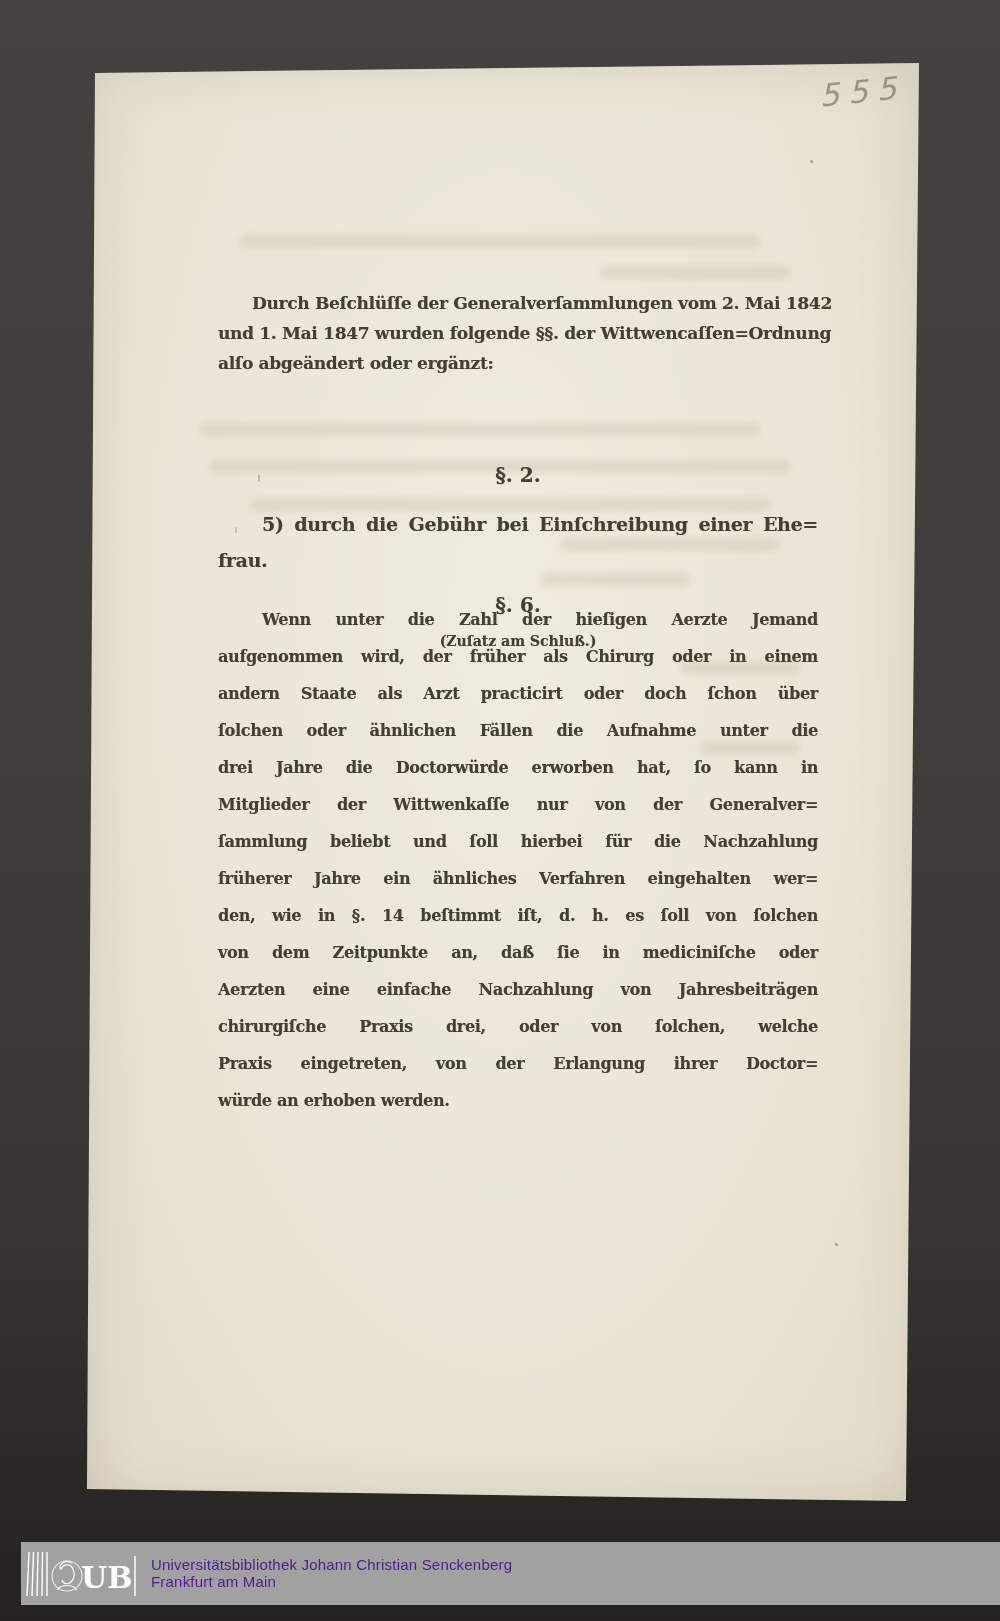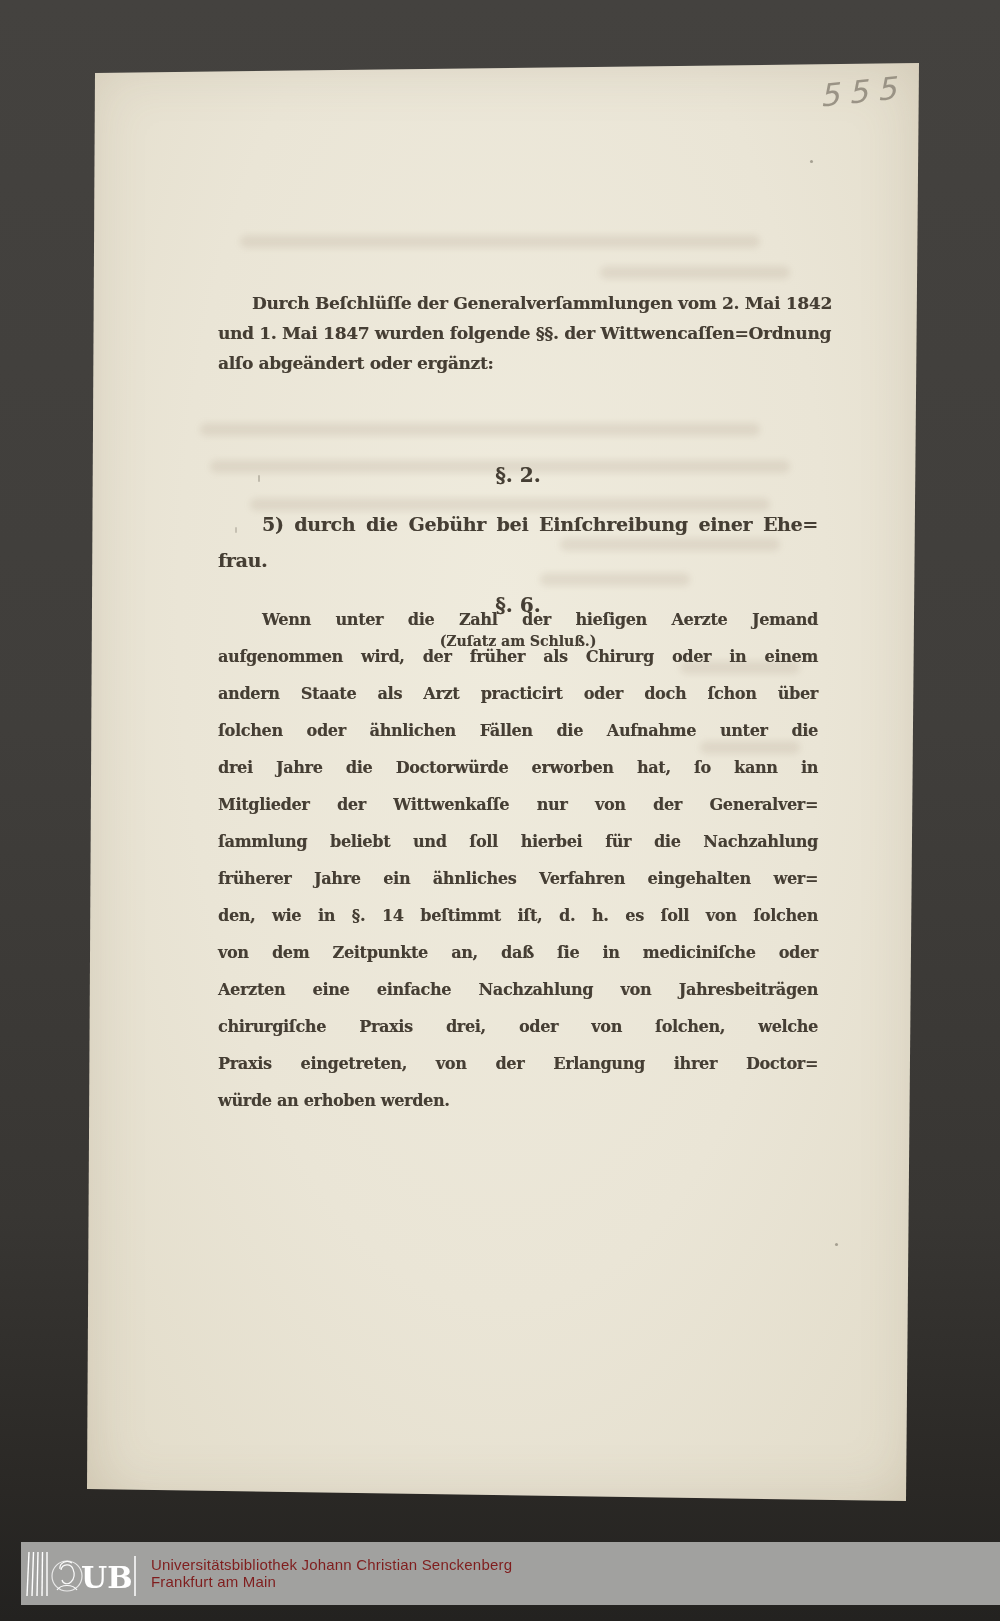--- a/index.html
+++ b/index.html
@@ -41,21 +41,21 @@
   .sec6-h{top:529px;font-size:20px;text-align:center;line-height:26px;}
   .sec6-sub{top:568px;font-size:14px;text-align:center;line-height:20px;}
   .para{top:538px;font-size:16px;line-height:37px;}
   
   .banner{
     position:absolute;left:0;right:0;bottom:16px;height:63px;
     background:#a1a19f;display:flex;align-items:center;margin-left:21px;
   }
   .banner-text{
     margin-left:8px;font-family:"Liberation Sans",sans-serif;
-    font-size:15px;line-height:16.5px;color:#7f1d1d;letter-spacing:.2px;
+    font-size:15px;line-height:16.5px;color:#4c1d95;letter-spacing:.2px;
   }
 </style>
 </head>
 <body>
 
 <div class="paper">
 
   <div class="ghost" style="left:153px;top:172px;width:520px"></div>
   <div class="ghost" style="left:513px;top:203px;width:190px"></div>
   <div class="ghost" style="left:113px;top:360px;width:560px"></div>

